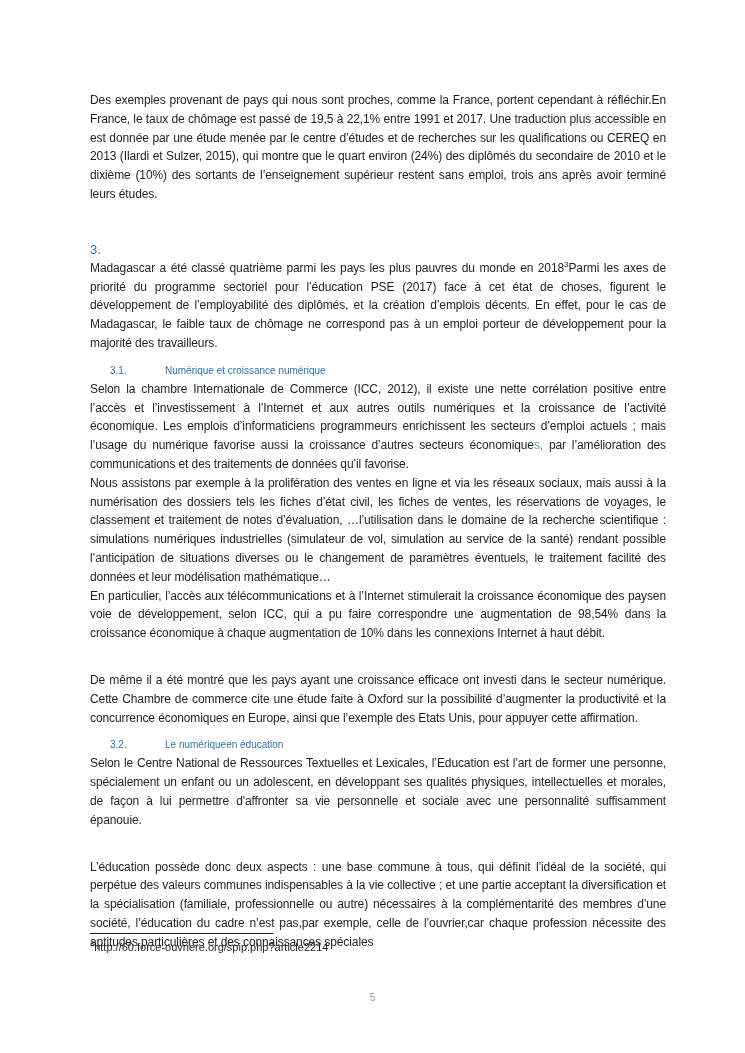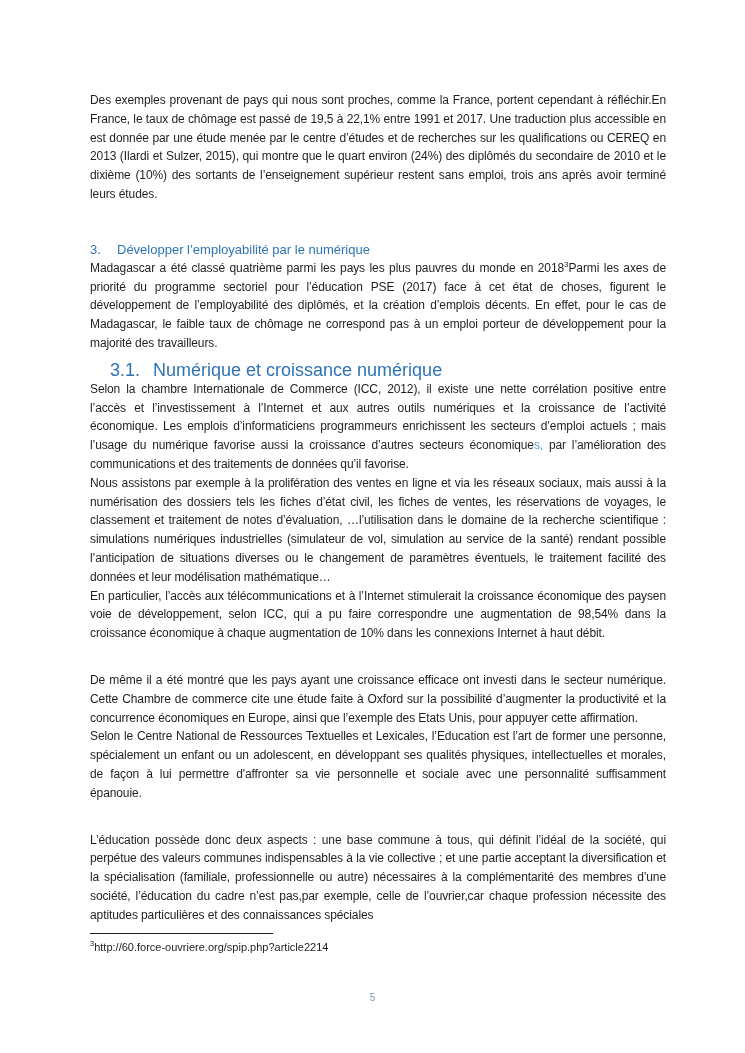--- a/index.html
+++ b/index.html
@@ -37,25 +37,26 @@
     font-size: 13px;
     font-weight: normal;
     color: #2e74b5;
     line-height: 19px;
     display: flex;
   }
   .h-main .h-num { display: inline-block; width: 27px; flex: 0 0 27px; }
   .h-sub {
     margin: 8px 0 0 0;
     padding-left: 20px;
-    font-size: 18px;
+    font-size: 10px;
     font-weight: normal;
     color: #2e74b5;
     line-height: 19px;
     display: flex;
+    gap: 12px;
   }
   .h-sub .h-num { display: inline-block; width: 43px; flex: 0 0 43px; }
   sup.fn-ref {
     font-size: 8px;
     line-height: 0;
     vertical-align: super;
   }
   .ins-blue { color: #5b9bd5; }
   .footnote-area {
     position: absolute;
@@ -92,21 +93,20 @@
 </head>
 <body>
 
 <div class="page">
   <div class="content">
 
     <p class="body-par">Des exemples provenant de pays qui nous sont proches, comme la France, portent cependant à réfléchir.En France, le taux de chômage est passé de 19,5 à 22,1% entre 1991 et 2017. Une traduction plus accessible en est donnée par une étude menée par le centre d’études et de recherches sur les qualifications ou CEREQ en 2013 (Ilardi et Sulzer, 2015), qui montre que le quart environ (24%) des diplômés du secondaire de 2010 et le dixième (10%) des sortants de l’enseignement supérieur restent sans emploi, trois ans après avoir terminé leurs études.</p>
 
     <h2 class="h-main">
       <span class="h-num">3.</span>
-      <span>Développer l’employabilité par le numérique</span>
     </h2>
 
     <p class="body-par">
       <span>Madagascar a été classé quatrième  parmi les pays les plus pauvres du monde en 2018</span><sup class="fn-ref">3</sup><span>Parmi les axes de priorité du programme sectoriel pour l’éducation PSE (2017) face à cet état de choses, figurent le développement de l’employabilité des diplômés, et la création d’emplois décents. En effet, pour le cas de Madagascar, le faible taux de chômage ne correspond pas à un emploi porteur de développement pour la majorité des travailleurs.</span>
     </p>
 
     <h3 class="h-sub">
       <span class="h-num">3.1.</span>
       <span>Numérique et croissance numérique</span>
     </h3>
@@ -114,20 +114,24 @@
     <p class="body-par">
       <span>Selon la chambre Internationale de Commerce (ICC, 2012), il existe une nette corrélation positive entre l’accès et l’investissement à l’Internet et aux autres outils numériques et la croissance de l’activité économique. Les emplois d’informaticiens programmeurs enrichissent les secteurs d’emploi actuels ; mais l’usage du numérique favorise aussi la croissance d’autres secteurs économique</span><span class="ins-blue">s,</span><span> par l’amélioration des communications et des traitements de données qu’il favorise.</span>
     </p>
 
     <p class="body-par">Nous assistons par exemple à la prolifération des ventes en ligne et via les réseaux sociaux, mais aussi à la numérisation des dossiers tels les fiches d’état civil, les fiches de ventes, les réservations de voyages, le classement et traitement de notes d’évaluation, …l’utilisation dans le domaine de la recherche scientifique : simulations numériques industrielles (simulateur de vol, simulation au service de la santé) rendant possible l’anticipation de situations diverses ou le changement de paramètres éventuels, le traitement facilité des données et leur modélisation mathématique…</p>
 
     <p class="body-par">En particulier, l’accès aux télécommunications et à l’Internet stimulerait la croissance économique des paysen voie de développement, selon ICC, qui a pu faire correspondre une augmentation de 98,54% dans la croissance économique à chaque augmentation de 10% dans les connexions Internet à haut débit.</p>
 
     <p class="body-par space-before">De même il a été montré que les pays ayant une croissance efficace ont investi dans le secteur numérique. Cette Chambre de commerce cite une étude faite à Oxford sur la possibilité d’augmenter la productivité et la concurrence économiques en Europe, ainsi que l’exemple des Etats Unis, pour appuyer cette affirmation.</p>
 
+    <h3 class="h-sub">
+      <span class="h-num">3.2.</span>
+      <span>Le numériqueen éducation</span>
+    </h3>
 
     <p class="body-par">Selon le Centre National de Ressources Textuelles et Lexicales, l’Education est l’art de former une personne, spécialement un enfant ou un adolescent, en développant ses qualités physiques, intellectuelles et morales, de façon à lui permettre d'affronter sa vie personnelle et sociale avec une personnalité suffisamment épanouie.</p>
 
     <p class="body-par space-before">L’éducation possède donc deux aspects : une base commune à tous, qui définit l’idéal de la société, qui perpétue des valeurs communes indispensables à la vie collective ; et une partie acceptant la diversification et la spécialisation (familiale, professionnelle ou autre) nécessaires à la complémentarité des membres d’une société, l’éducation du cadre n’est pas,par exemple, celle de l’ouvrier,car chaque profession nécessite des aptitudes particulières et des connaissances spéciales</p>
 
   </div>
 
   <div class="footnote-area">
     <div class="footnote-rule"></div>
     <div class="footnote-text">

